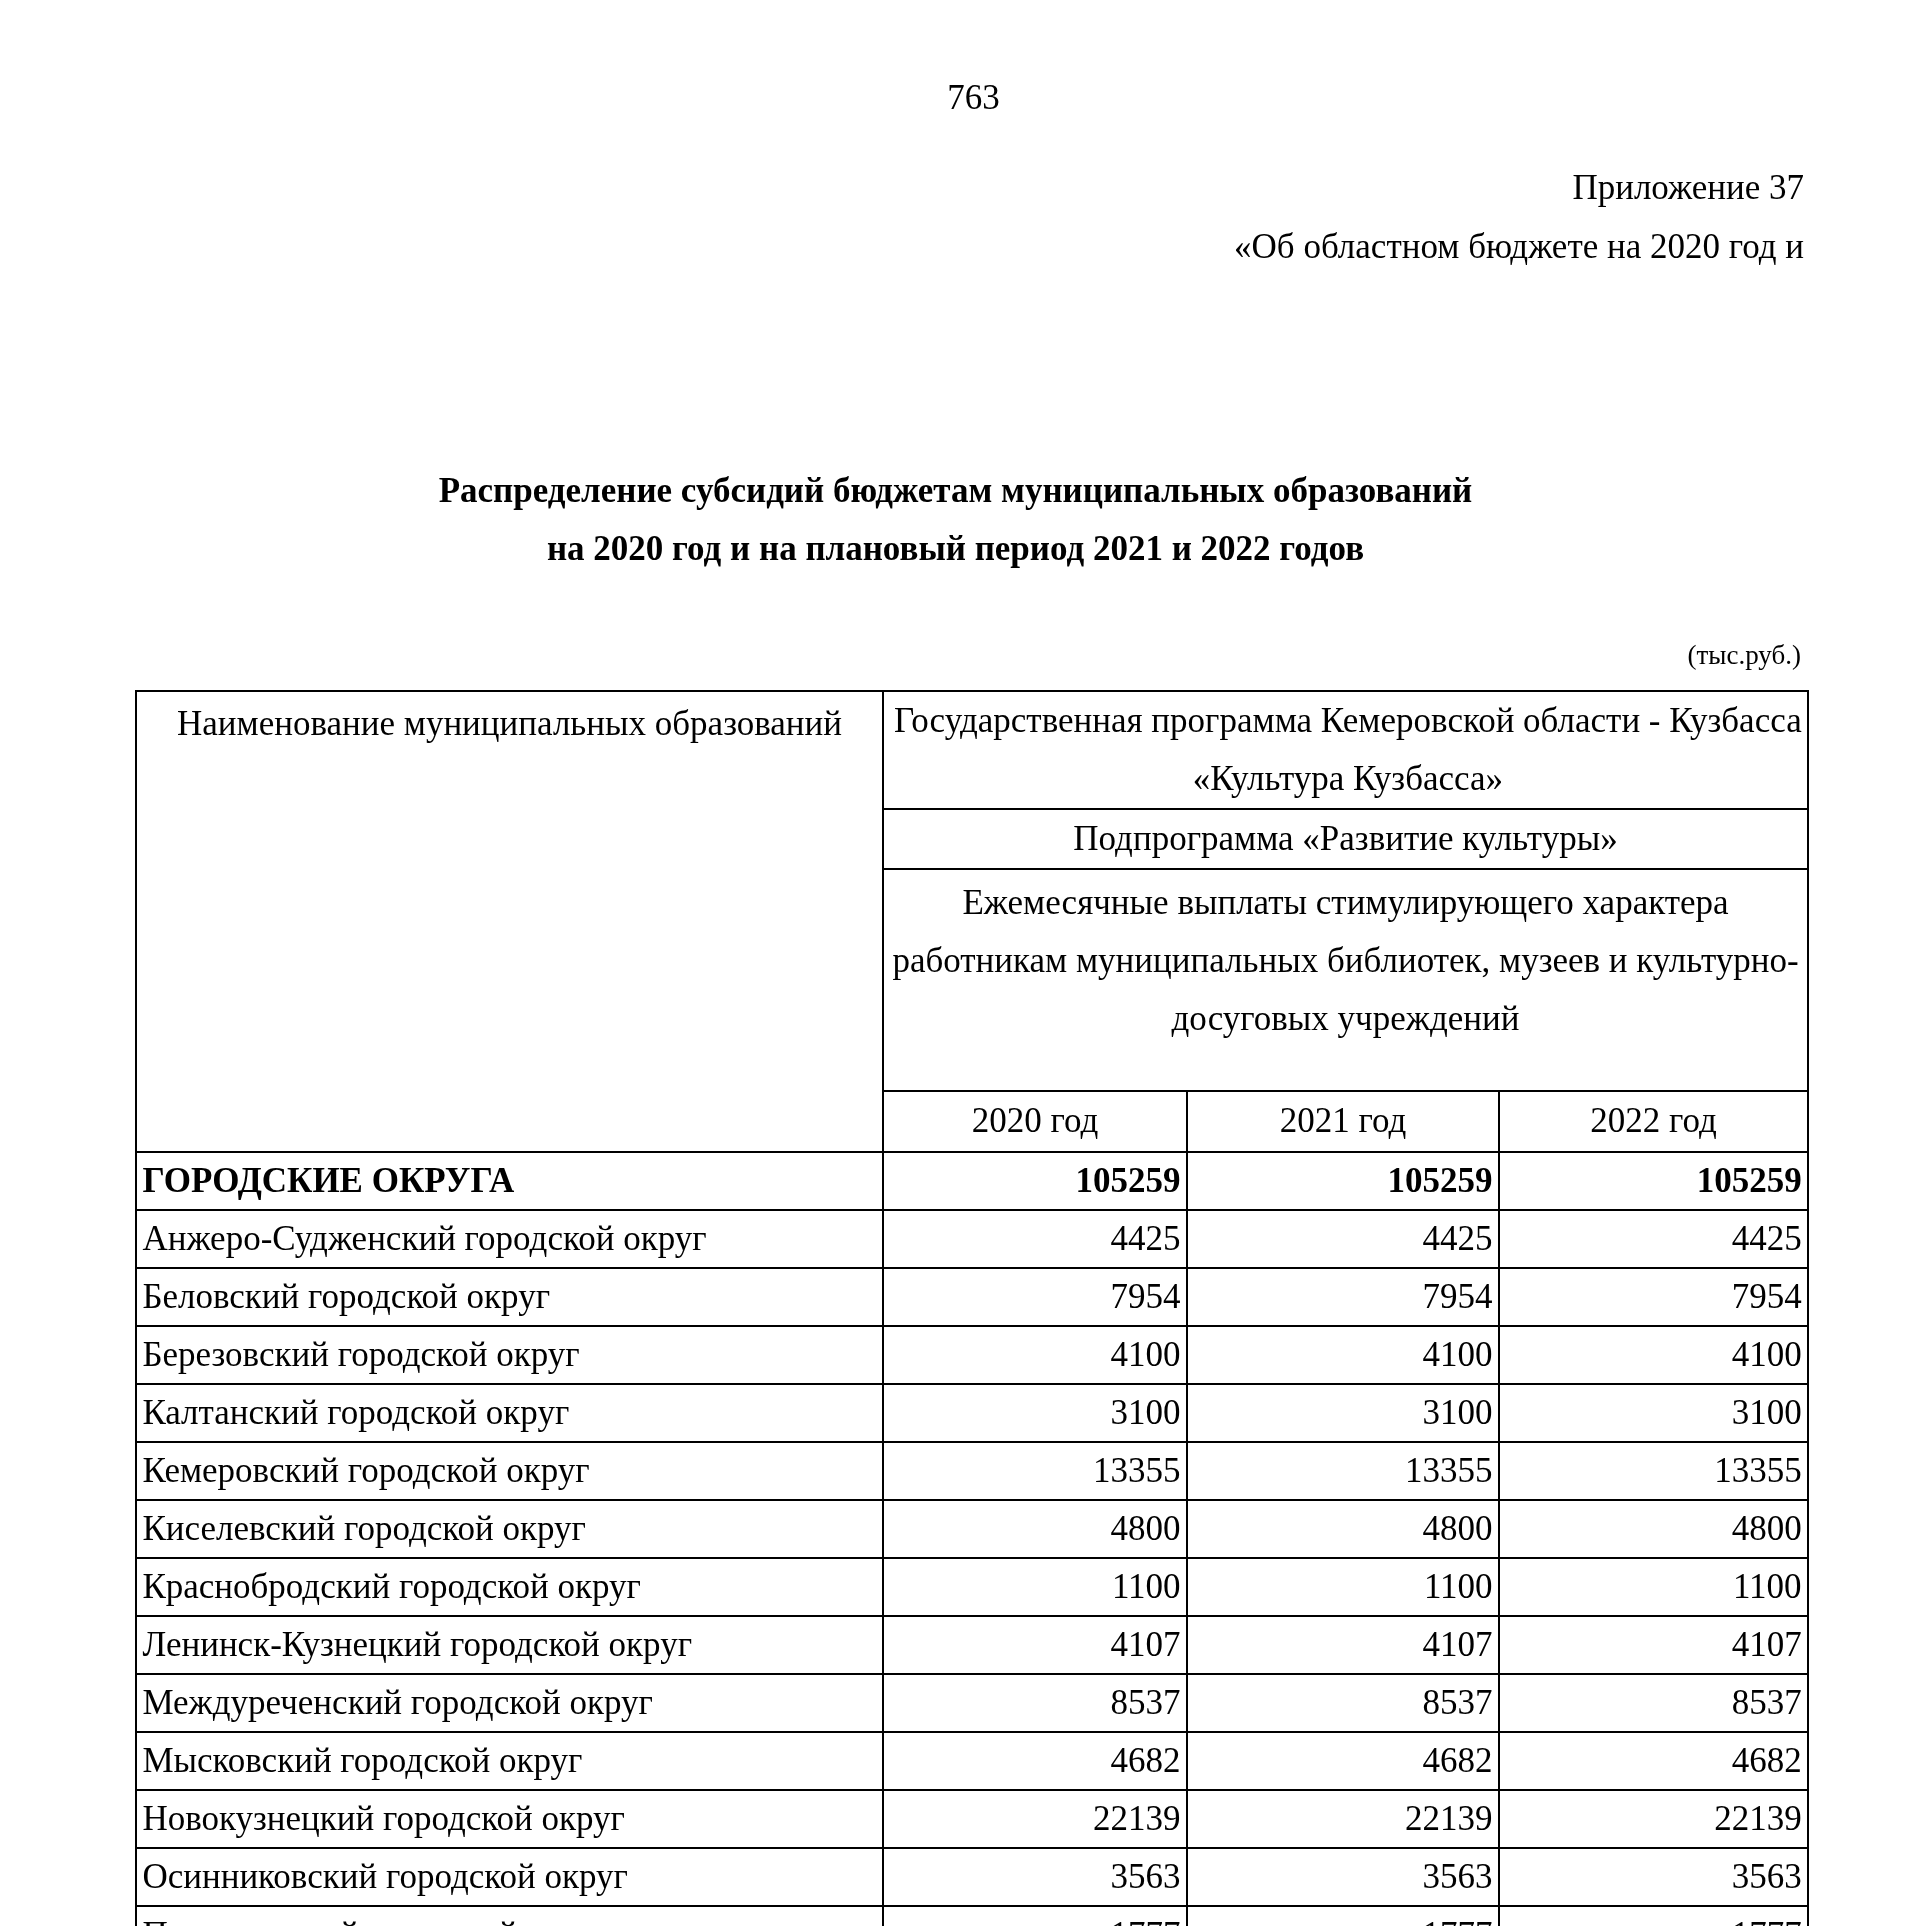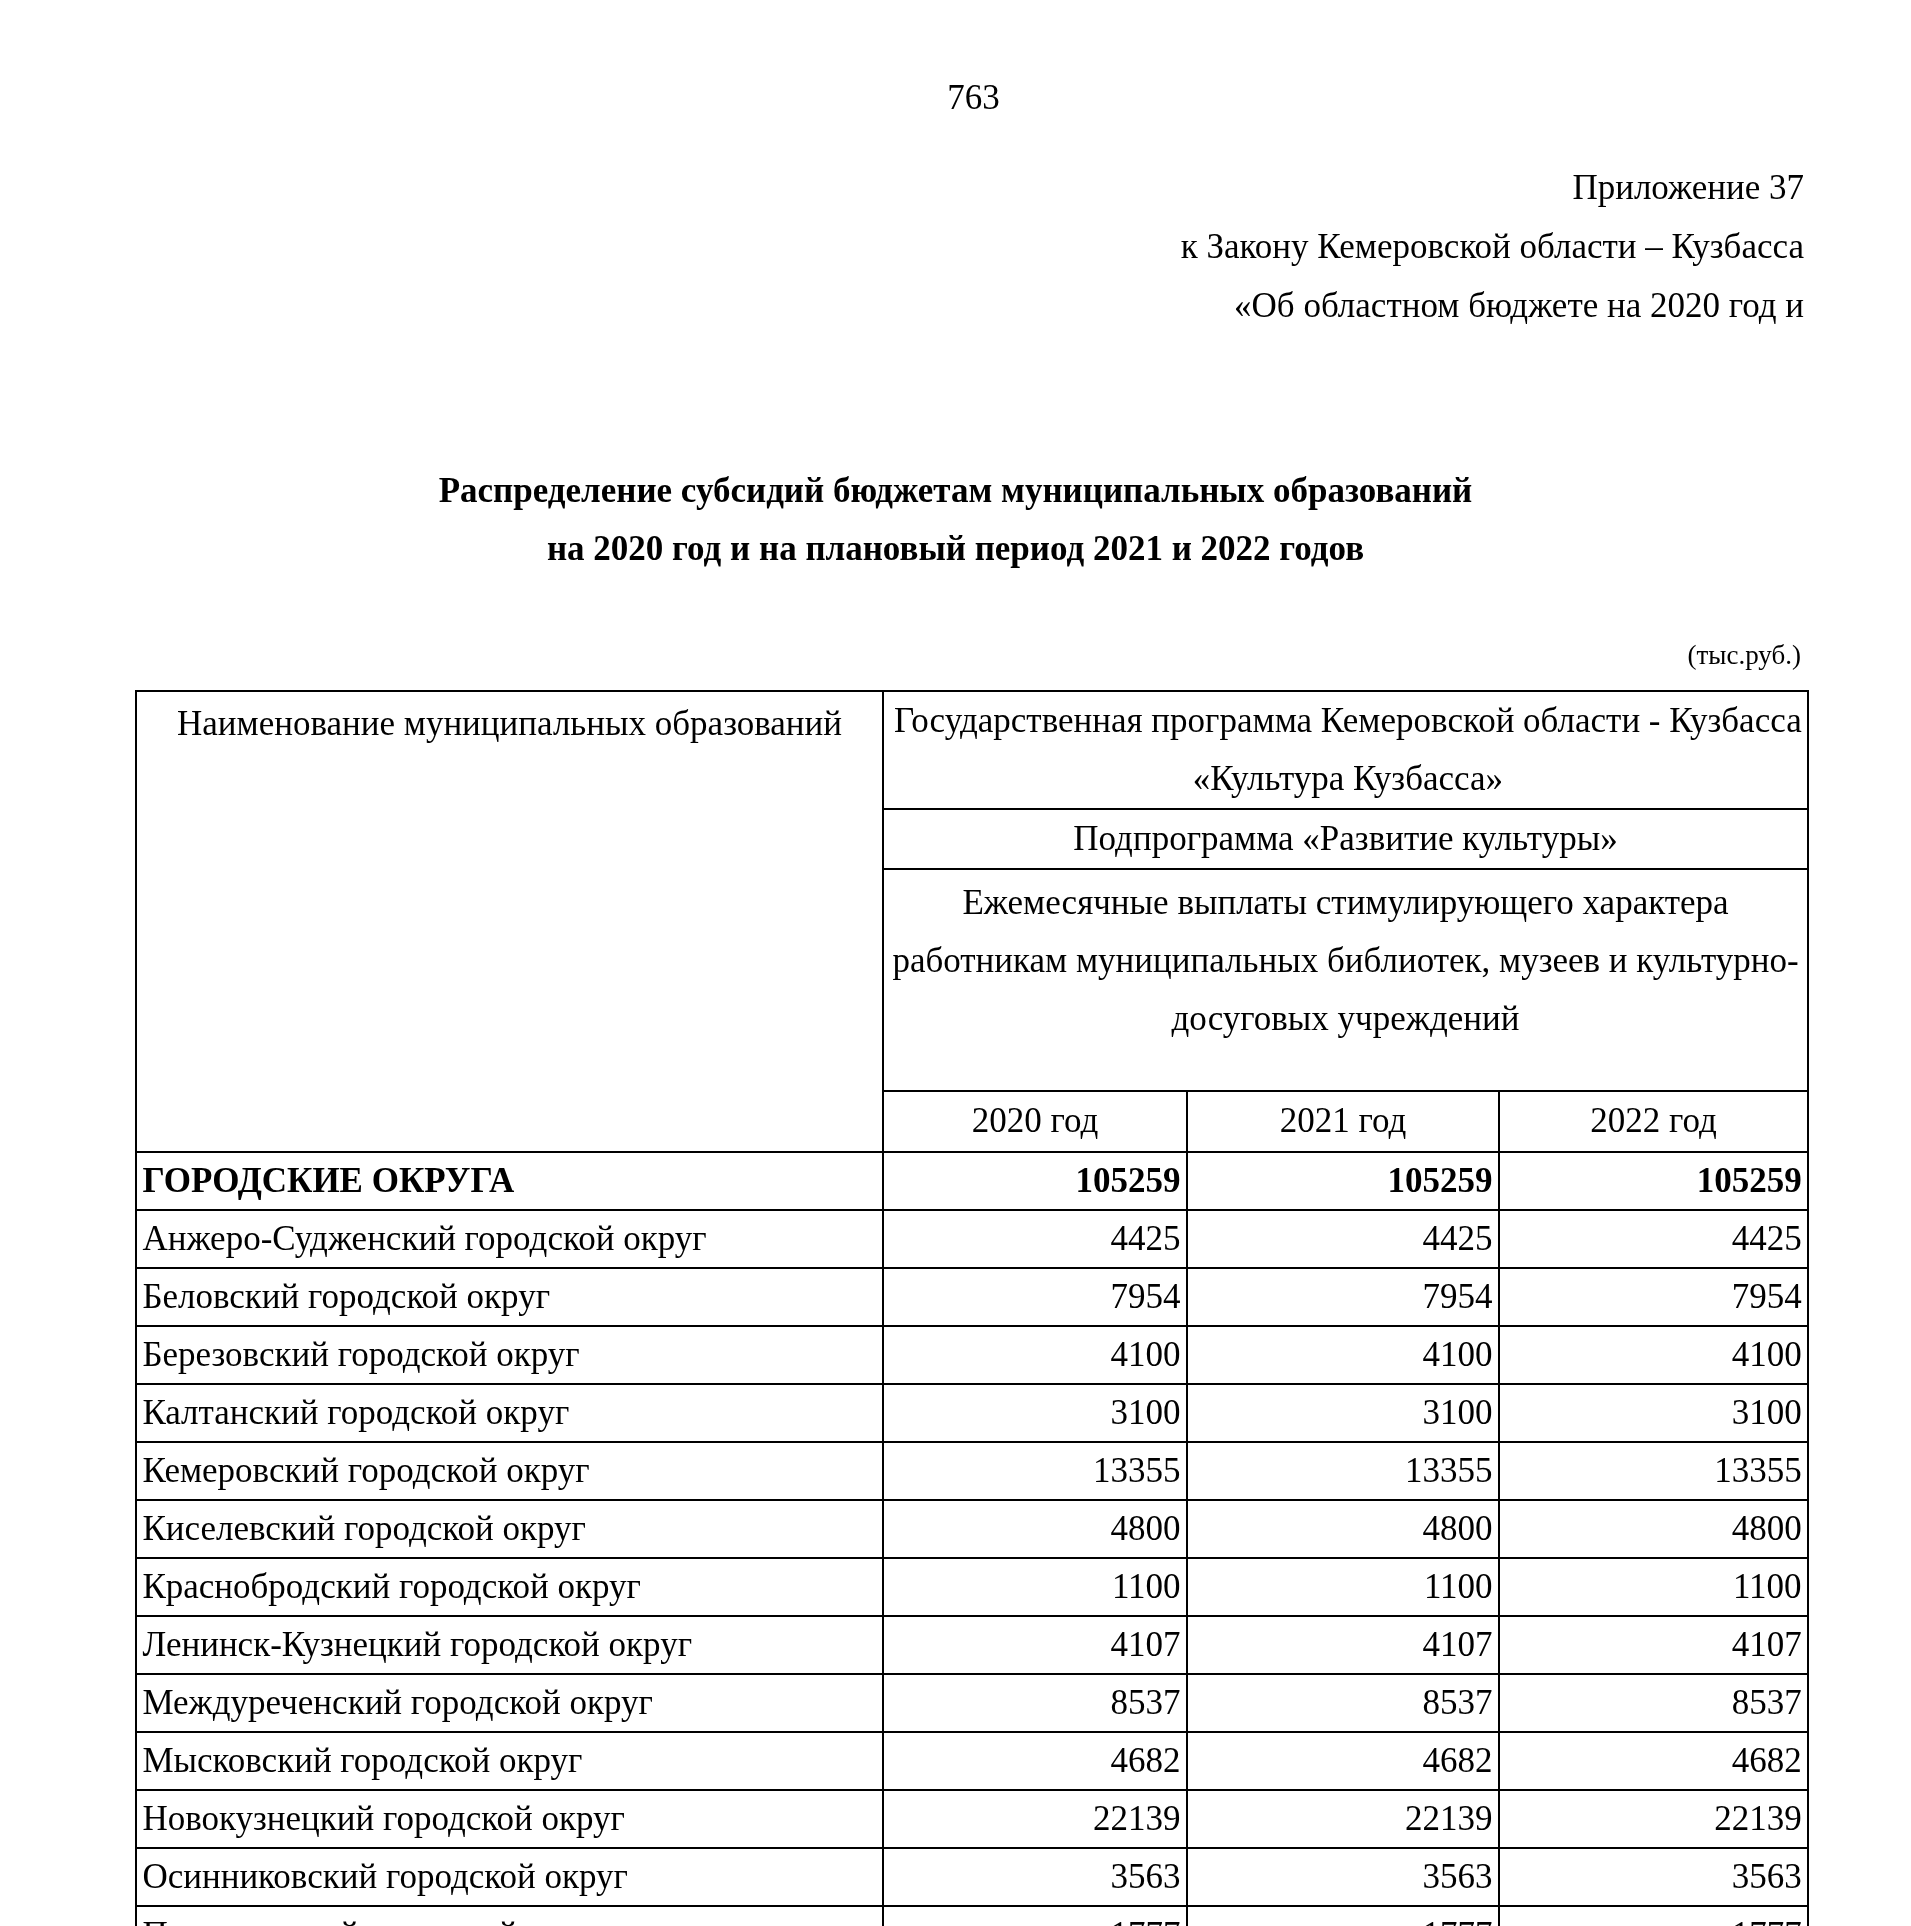--- a/index.html
+++ b/index.html
@@ -43,21 +43,20 @@
   tr.data td { height: 56px; line-height: 46px; }
   tr.total td { font-weight: bold; }
 </style>
 </head>
 <body>
 
 <div class="page-number">763</div>
 
 <div class="appendix">
   <div>Приложение 37</div>
-  <div>к Закону Кемеровской области – Кузбасса</div>
   <div>«Об областном бюджете на 2020 год и</div>
 </div>
 
 <div class="title" style="left:-131px;">
   <div>Распределение субсидий бюджетам муниципальных образований</div>
   <div>на 2020 год и на плановый период 2021 и 2022 годов</div>
 </div>
 
 <div class="units">(тыс.руб.)</div>
 

